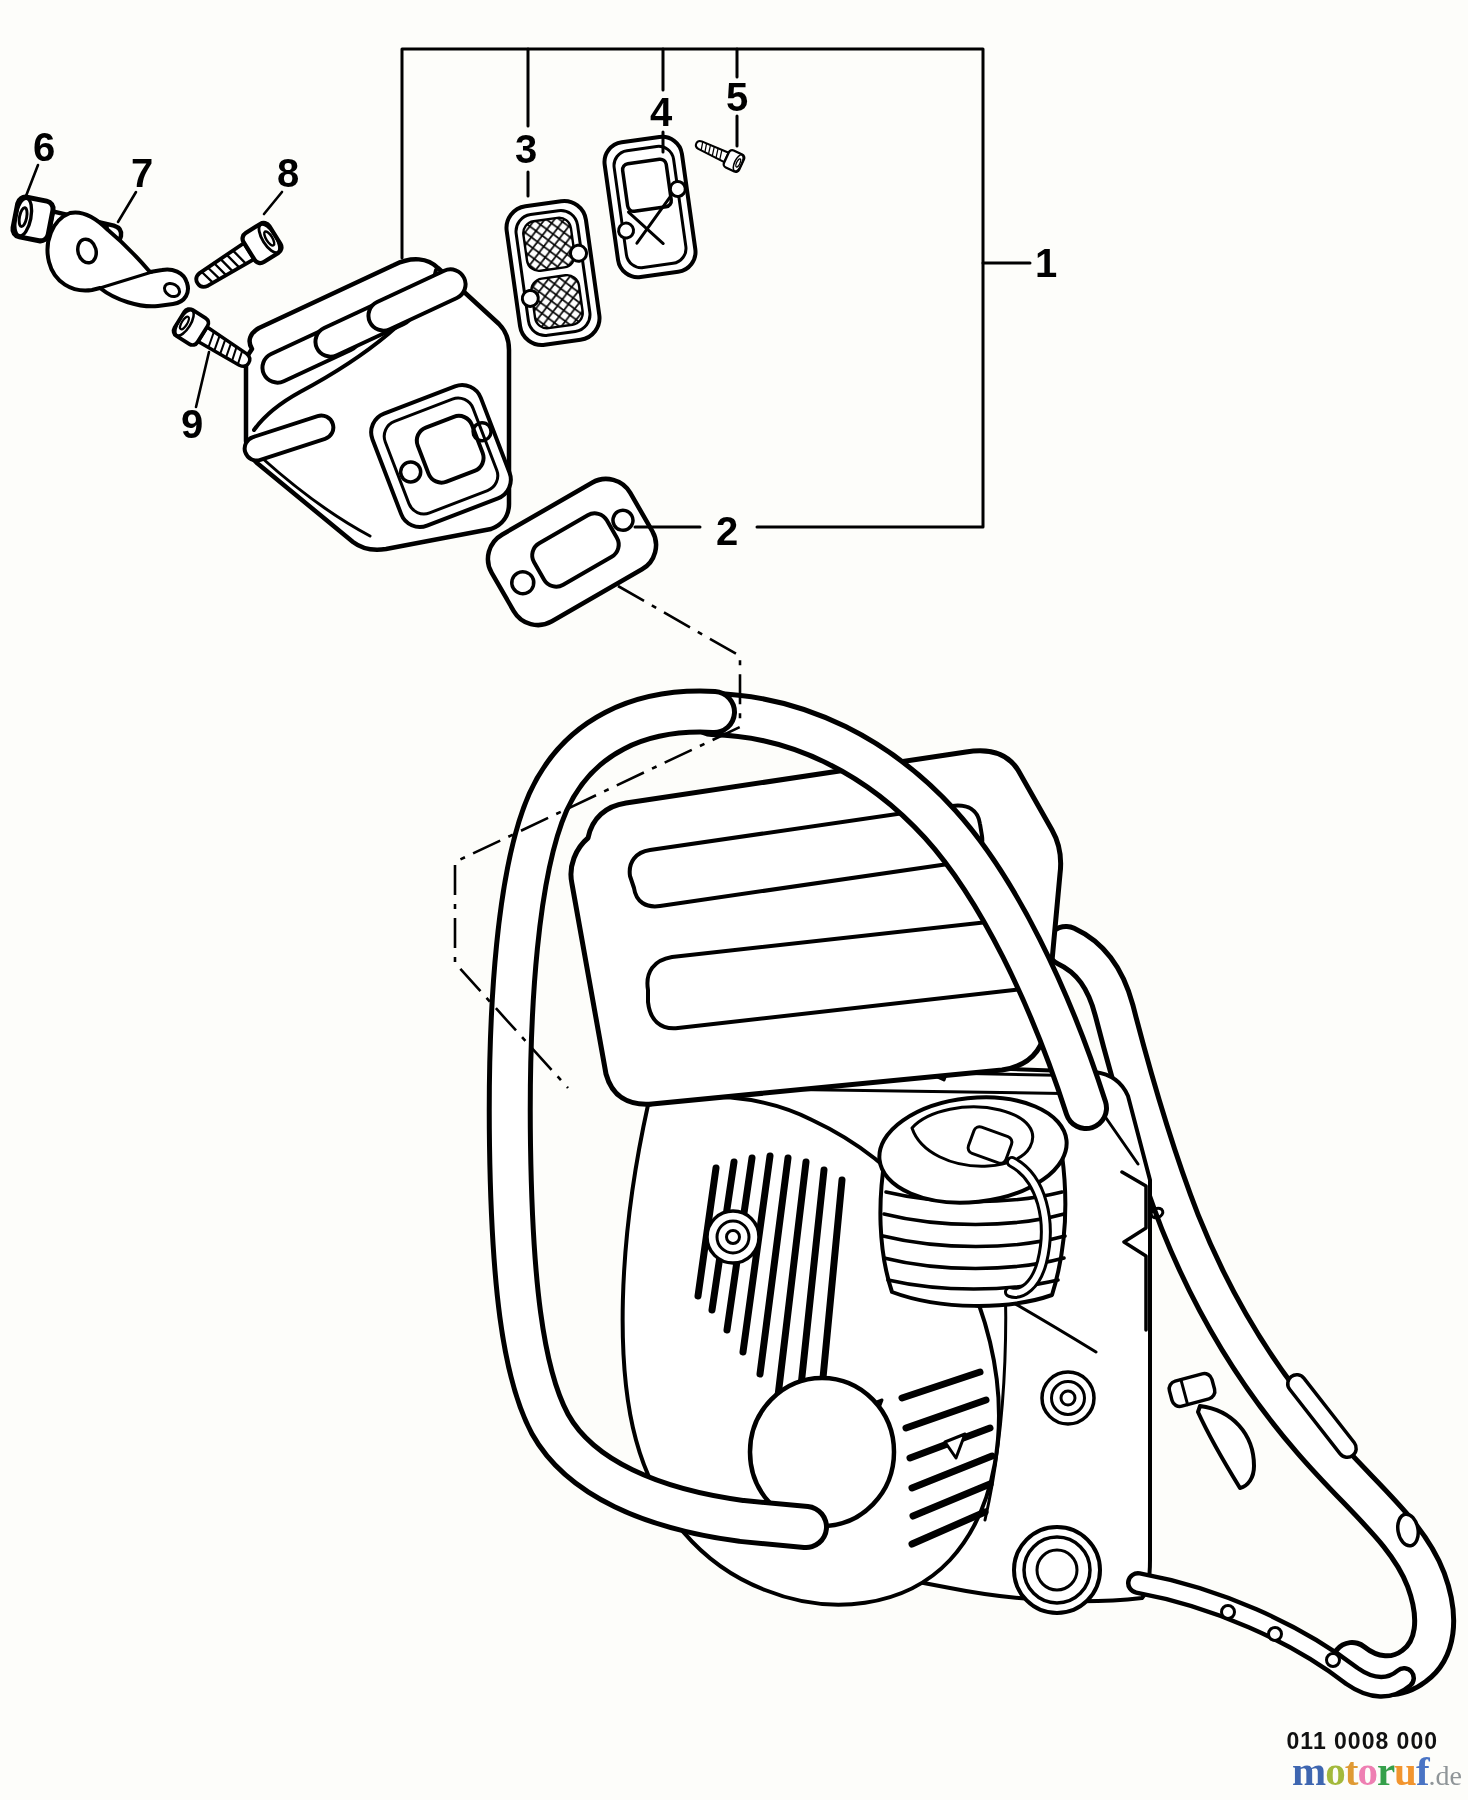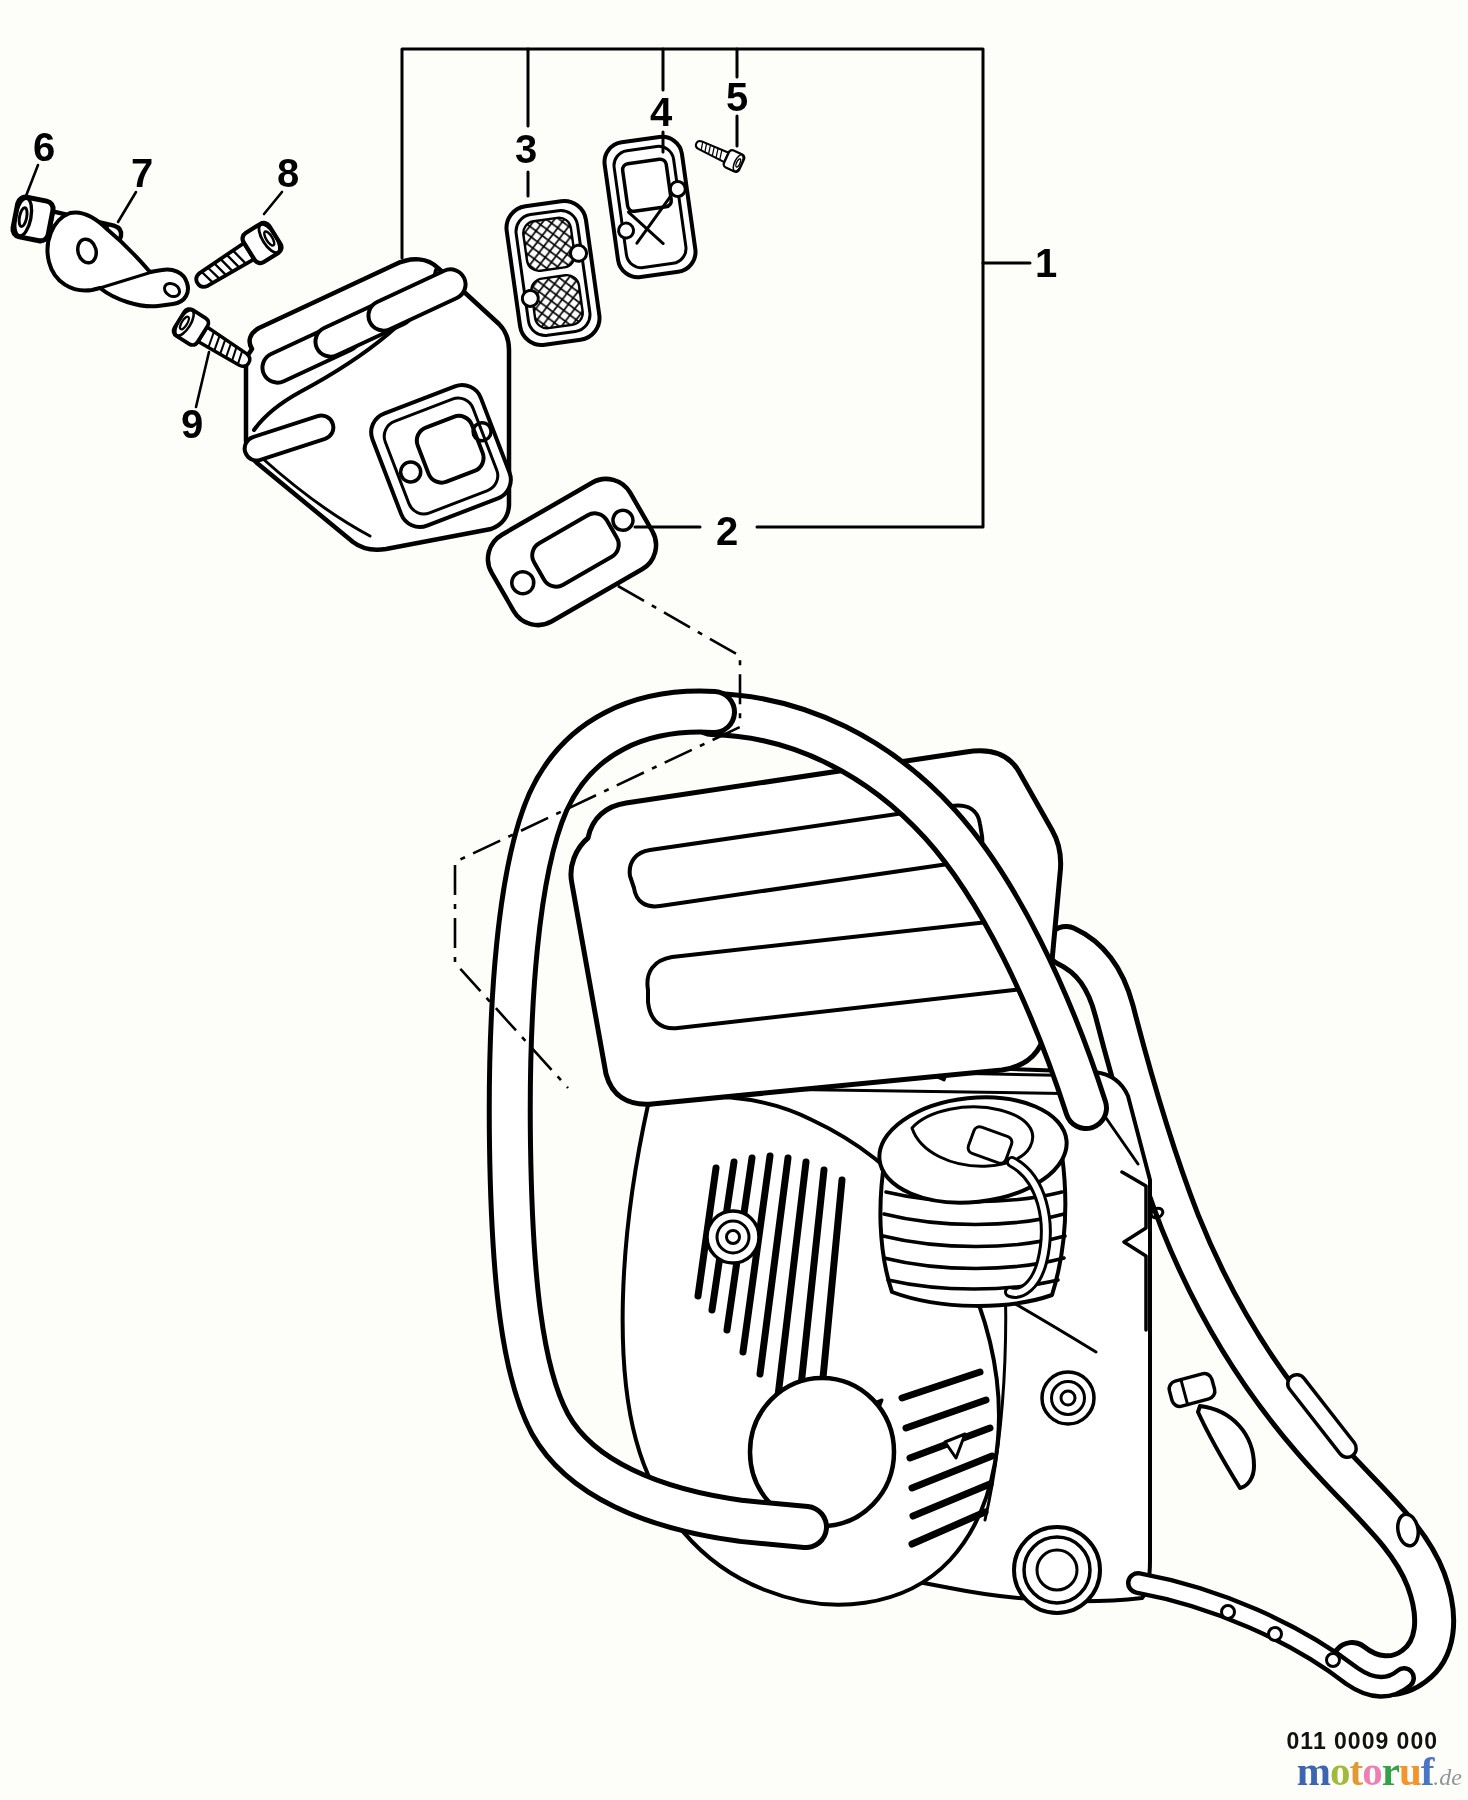--- a/index.html
+++ b/index.html
@@ -14,21 +14,21 @@
   .tube-o { fill:none; stroke:var(--ink); stroke-linecap:round; }
   .tube-i { fill:none; stroke:#fff;       stroke-linecap:round; }
   .callout { font-family:"Liberation Sans", sans-serif; font-weight:bold; font-size:40px;
              fill:var(--ink); text-anchor:middle; }
   .dashdot { fill:none; stroke:var(--ink); stroke-width:2.6; stroke-dasharray:30 9 5 9; }
   .watermark { position:absolute; right:6px; bottom:8px; text-align:right; line-height:1; }
   .part-code { font-family:"Liberation Sans", sans-serif; font-weight:bold; font-size:23px;
                letter-spacing:1px; color:#111; padding-right:24px; }
   .logo { font-family:"Liberation Serif", serif; font-weight:bold; font-size:41px;
           letter-spacing:-1px; margin-top:-2px; }
-  .logo .de { font-size:24px; font-weight:normal; letter-spacing:0;font-style:italic; }
+  .logo .de { font-size:28px; font-weight:normal; letter-spacing:0; }
 </style>
 </head>
 <body>
 
 <div class="stage">
 <svg width="1468" height="1800" viewBox="0 0 1468 1800">
 
   <defs>
 
     <g id="bolt">
@@ -264,16 +264,16 @@
     <text class="callout" x="661" y="126">4</text>
     <text class="callout" x="737" y="111">5</text>
     <text class="callout" x="44" y="161">6</text>
     <text class="callout" x="142" y="187">7</text>
     <text class="callout" x="288" y="187">8</text>
     <text class="callout" x="192" y="438">9</text>
   </g>
 </svg>
 
   <div class="watermark">
-    <div class="part-code">011 0009 000</div>
+    <div class="part-code">011 0008 000</div>
     <div class="logo"><span style="color: rgb(62, 102, 176);">m</span><span style="color: rgb(163, 185, 59);">o</span><span style="color: rgb(223, 154, 51);">t</span><span style="color: rgb(238, 127, 178);">o</span><span style="color: rgb(53, 160, 74);">r</span><span style="color: rgb(242, 149, 46);">u</span><span style="color: rgb(74, 116, 196);">f</span><span class="de" style="color: rgb(143, 149, 152);">.de</span></div>
   </div>
 </div>
 
 </body></html>

